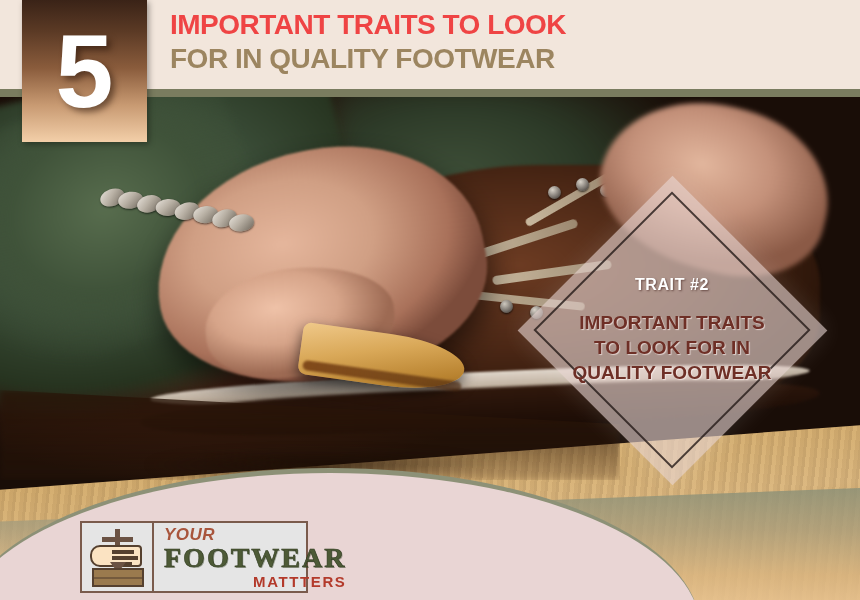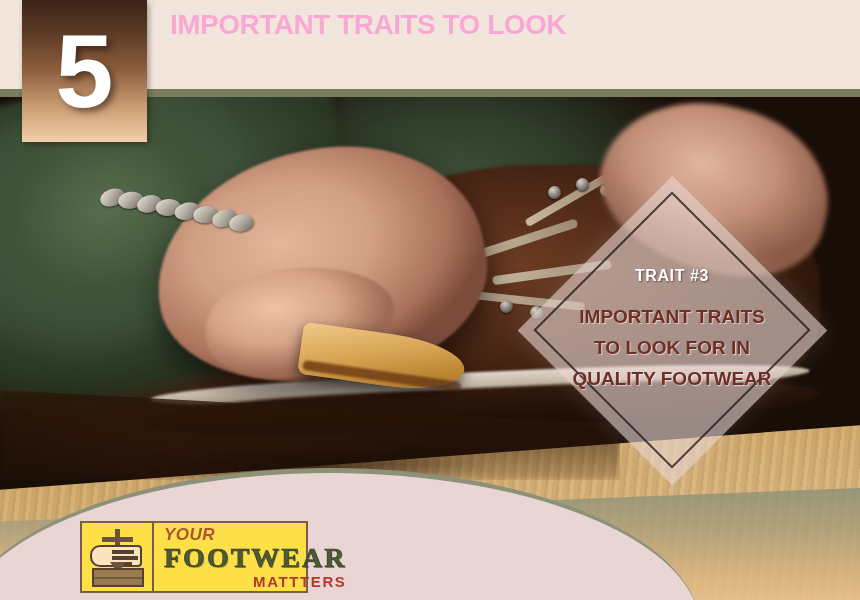--- a/index.html
+++ b/index.html
@@ -185,21 +185,21 @@
     color:#fff;
     text-shadow:4px 4px 6px rgba(40,20,10,.55);
   }
   .title{
     position:absolute; left:170px; top:8px; z-index:7;
     font-family:"Liberation Sans", sans-serif;
     font-weight:700; letter-spacing:-0.5px;
   }
   .title .l1{
     display:block; font-size:28px; line-height:34px;
-    color:#f9a8d4;
+    color:#ef4444;
   }
   .title .l2{
     display:block; font-size:28px; line-height:34px;
     color:#9c8560;
   }
 
   
   .diamond-wrap{
     position:absolute; left:517px; top:175px; width:310px; height:310px;
     z-index:8;
@@ -226,21 +226,21 @@
     text-align:center;
     font-family:"Liberation Sans", sans-serif;
   }
   .badge-kicker{
     font-size:16px; font-weight:700; color:#ffffff;
     letter-spacing:.6px;
     text-shadow:1px 1px 2px rgba(70,40,35,.65);
     margin-bottom:16px;
   }
   .badge-title{
-    font-size:19px; font-weight:700; line-height:31px;
+    font-size:19px; font-weight:700; line-height:25px;
     color:#6e2f26;
     text-shadow:1px 1px 1px rgba(255,245,242,.65);
     max-width:215px;
   }
 
   
   .footer-curve{
     position:absolute; left:-40px; bottom:-28px;
     width:740px; height:160px;
     border-radius:50% 50% 0 0 / 100% 100% 0 0;
@@ -258,21 +258,21 @@
     position:absolute; right:22px; bottom:14px; z-index:11;
     color:#ffffff; font-size:15px; font-weight:600;
     font-family:"Liberation Sans", sans-serif;
     text-shadow:0 1px 2px rgba(90,60,30,.35);
     letter-spacing:-.2px;
   }
 
   
   .logo{
     position:absolute; left:80px; top:521px; width:228px; height:72px;
-    border:2px solid #7a5b4c; background:#fde047;
+    border:2px solid #7a5b4c; background:#e5e5e5;
     z-index:12; display:flex;
   }
   .logo-mark{
     width:72px; border-right:2px solid #7a5b4c;
     position:relative; flex:0 0 72px;
   }
   .lm-pole{ position:absolute; left:33px; top:6px; width:5px; height:48px; background:#6b5243; }
   .lm-handle{ position:absolute; left:20px; top:14px; width:31px; height:5px; background:#6b5243; }
   .lm-hand{
     position:absolute; left:8px; top:22px; width:52px; height:22px;
@@ -372,27 +372,28 @@
 
   <div class="header-band"></div>
   <div class="header-rule"></div>
 
   <div class="numbox">
     <span>5</span>
   </div>
 
   <div class="title">
     <span class="l1">IMPORTANT TRAITS TO LOOK</span>
+    <span class="l2">FOR IN QUALITY FOOTWEAR</span>
   </div>
 
   <div class="diamond-wrap">
     <div class="diamond"></div>
     <div class="diamond-inner"></div>
     <div class="badge-text">
-      <div class="badge-kicker">TRAIT #3</div>
+      <div class="badge-kicker">TRAIT #2</div>
       <div class="badge-title">IMPORTANT TRAITS TO LOOK FOR IN QUALITY FOOTWEAR</div>
     </div>
   </div>
 
   <div class="footer-right"></div>
   <div class="footer-curve"></div>
 
   <div class="logo">
     <div class="logo-mark">
       <div class="lm-pole"></div>

